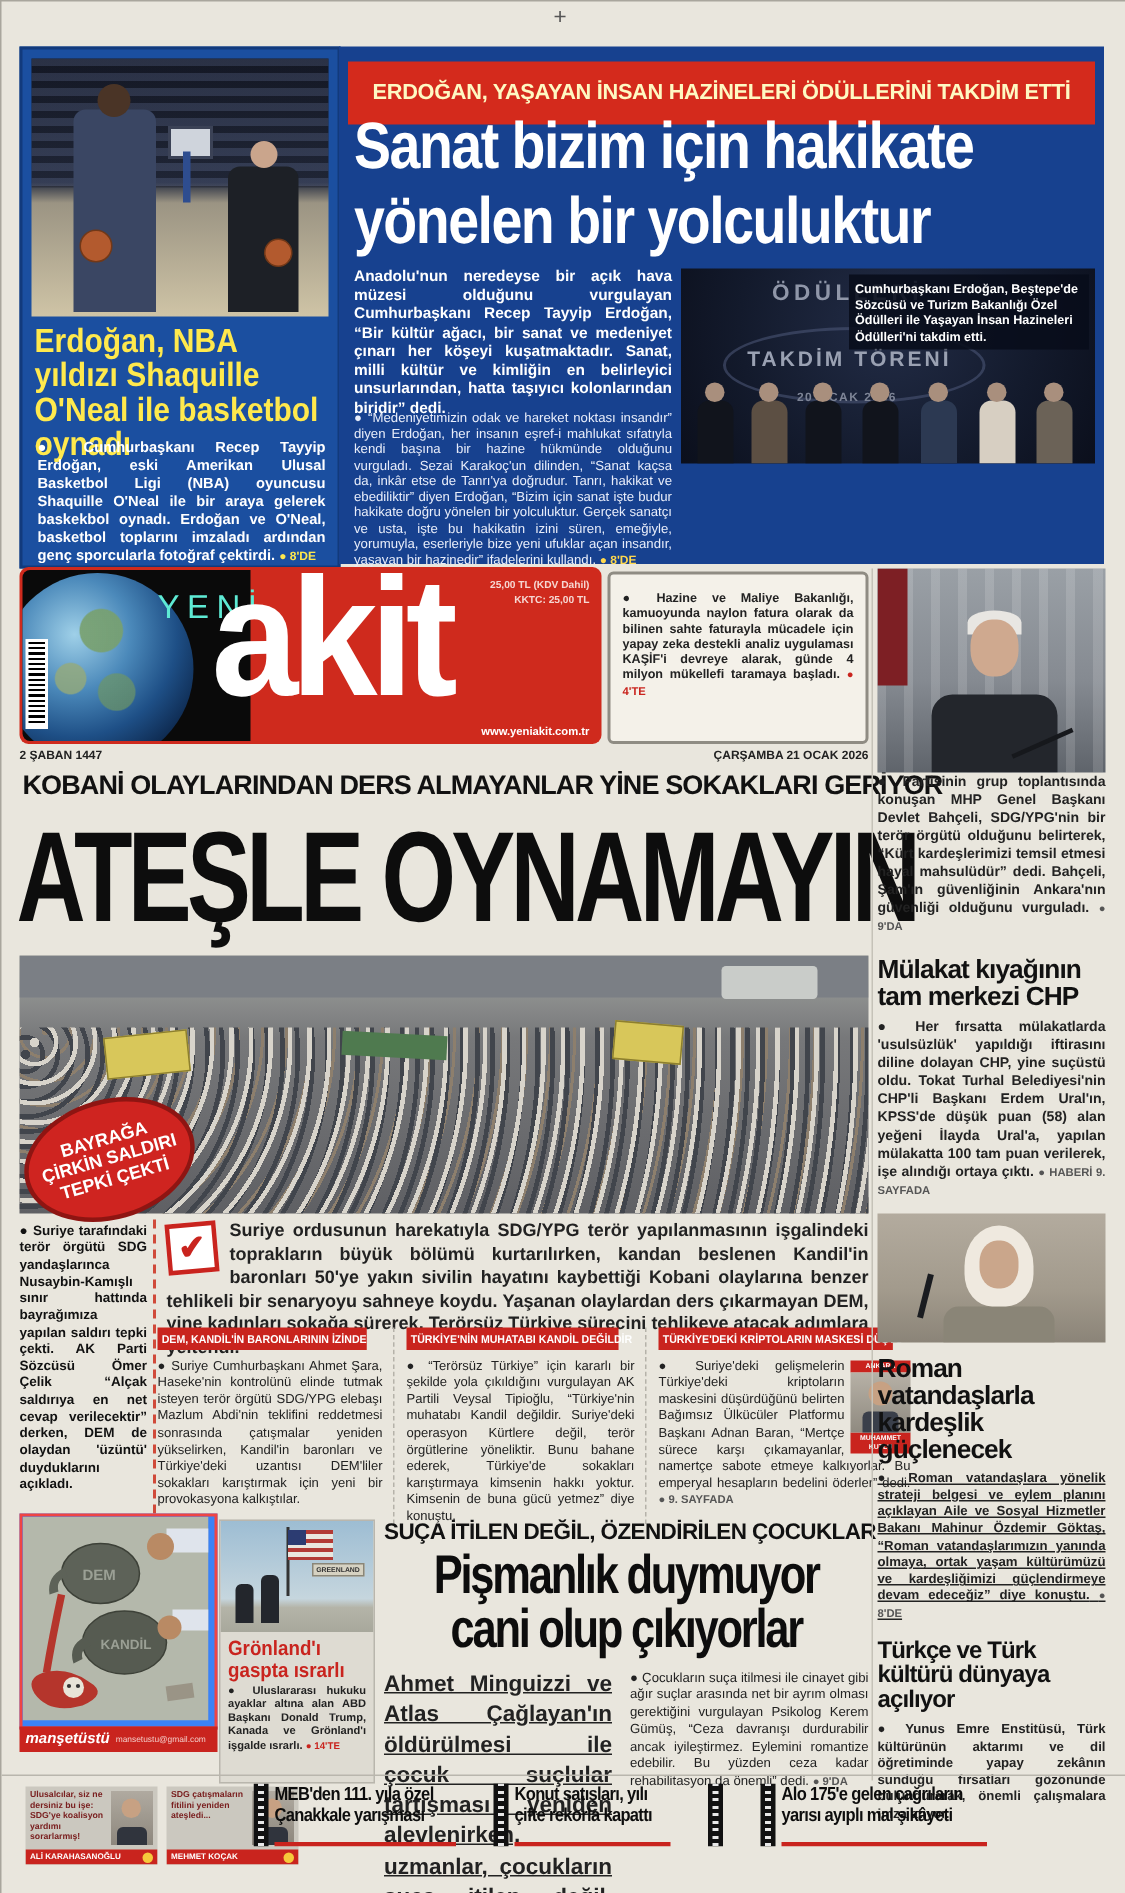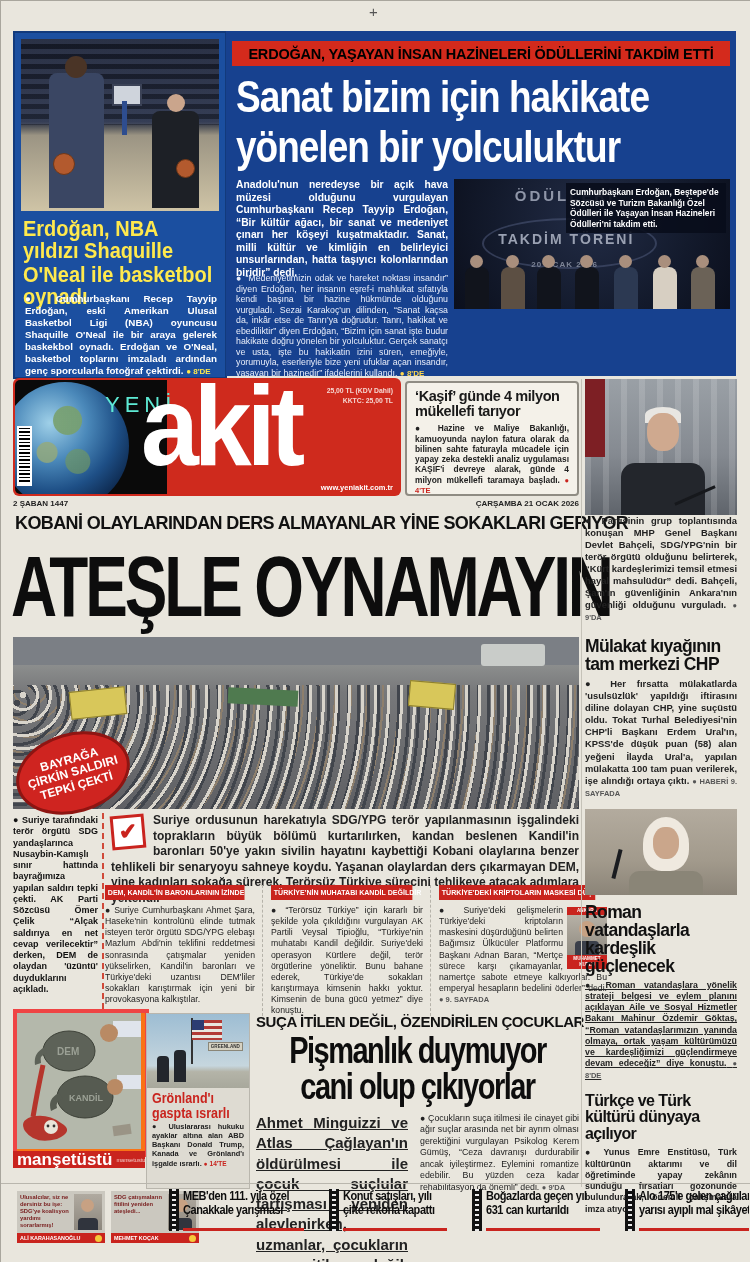--- a/index.html
+++ b/index.html
@@ -20,22 +20,22 @@
   .fig{position:absolute;border-radius:8px 8px 0 0;}
   .head{position:absolute;border-radius:50%;}
   .ball{position:absolute;border-radius:50%;background:#b35a2e;border:1px solid #713818;}
   .nba-headline{position:absolute;left:8px;top:184px;width:194px;color:#ffe94d;
      font-weight:bold;font-size:20px;line-height:1.02;transform:scaleY(1.12);transform-origin:left top;}
   .nba-body{position:absolute;left:10px;top:260px;width:192px;color:#fff;
      font-weight:bold;font-size:9.8px;line-height:1.22;}
   .nba-ref{color:#ffe94d;font-size:8px;}
   
   .award-panel{left:225px;top:30px;width:510px;height:345px;background:#17418f;}
-  .award-kicker{position:absolute;left:6px;top:10px;right:6px;height:25px;background:#d42a1c;
-     color:#000000;font-weight:bold;font-size:14.5px;display:flex;align-items:center;justify-content:center;
+  .award-kicker{position:absolute;left:6px;top:10px;right:6px;height:42px;background:#d42a1c;
+     color:#fef9c3;font-weight:bold;font-size:14.5px;display:flex;align-items:center;justify-content:center;
      letter-spacing:-0.2px;}
   .award-h{position:absolute;left:10px;color:#fff;font-weight:bold;font-size:37px;letter-spacing:-1px;
      transform:scaleY(1.18);transform-origin:left top;white-space:nowrap;}
   .award-lead{position:absolute;left:10px;top:148px;width:212px;color:#fff;font-weight:bold;
      font-size:10.3px;line-height:1.22;}
   .award-body{position:absolute;left:10px;top:242px;width:212px;color:#e8edfa;
      font-size:8.8px;line-height:1.2;}
   .award-ref{color:#ffd84d;font-size:8px;font-weight:bold;}
   .photo-award{position:absolute;left:228px;top:148px;width:276px;height:130px;overflow:hidden;
      background:radial-gradient(circle at 50% 30%,#222c46 0%,#131a2c 60%,#0b0f1c 100%);}
@@ -105,24 +105,24 @@
   .col-h{background:#c9241e;color:#fff;font-weight:bold;font-size:7.6px;padding:3px 3px;
      white-space:nowrap;transform:scaleX(0.93);transform-origin:left;}
   .col-b{margin-top:5px;font-size:8.7px;line-height:1.28;color:#222;}
   .col1{width:150px;}.col2{width:152px;}.col3{width:168px;}
   .mini-photo{float:right;width:40px;margin:2px 0 2px 4px;}
   .mini-tag{background:#c9241e;color:#fff;font-weight:bold;font-size:4.6px;text-align:center;padding:1px 0;}
   .mini-img{height:40px;background:linear-gradient(180deg,#b7b1a6,#8f8a80);position:relative;}
   .mini-img .head{width:16px;height:16px;left:12px;top:6px;background:#c7a183;}
   .mini-img .torso{position:absolute;left:8px;bottom:0;width:24px;height:14px;background:#3a3f4a;border-radius:4px 4px 0 0;}
   
-  .cartoon{left:12px;top:1008px;width:128px;height:140px;border:4px solid #ef4444;background:#f97316;overflow:hidden;}
+  .cartoon{left:12px;top:1008px;width:128px;height:140px;border:2px solid #ef4444;background:#3b82f6;overflow:hidden;}
   .manset{left:12px;top:1150px;width:132px;height:17px;background:#c9241e;color:#fff;display:flex;
      align-items:center;gap:4px;padding:0 4px;box-sizing:border-box;}
-  .manset .lbl{font-weight:bold;font-size:17px;}
+  .manset .lbl{font-weight:bold;font-style:italic;font-size:10px;}
   .manset .eml{font-size:5.6px;color:#f2c9c5;}
   
   .gron{left:145px;top:1012px;width:102px;height:174px;background:#dedbd2;border:1px solid #b9b6ad;overflow:hidden;}
   .photo-trump{position:relative;width:100%;height:74px;background:linear-gradient(180deg,#9dbdd3 0%,#c6d6de 70%,#b4b4a8 78%,#a8a89c 100%);overflow:hidden;}
   .flag{position:absolute;left:44%;top:8%;width:30px;height:20px;
      background:repeating-linear-gradient(180deg,#b23a36 0 3px,#e9e6df 3px 6px);}
   .flag-canton{position:absolute;left:44%;top:8%;width:12px;height:10px;background:#2c3c72;}
   .pole{position:absolute;left:43%;top:6%;width:2px;height:46px;background:#333;}
   .tfig{position:absolute;bottom:6px;width:12px;height:26px;background:#23262c;border-radius:4px 4px 0 0;}
   .gsign{position:absolute;right:6%;top:38%;background:#d6d2c2;color:#333;font-size:4.6px;font-weight:bold;
@@ -262,21 +262,20 @@
         <div class="barcode-lines"></div>
       </div>
     <div class="site">www.yeniakit.com.tr</div>
   </div>
   <div class="abs date-row">
     <span>2 ŞABAN 1447</span>
     <span>ÇARŞAMBA 21 OCAK 2026</span>
   </div>
 
   <div class="abs kasif">
-    <h3>‘Kaşif’ günde 4 milyon mükellefi tarıyor</h3>
     <p class="just">
       <span>● Hazine ve Maliye Bakanlığı, kamuoyunda naylon fatura olarak da bilinen sahte faturayla mücadele için yapay zeka destekli analiz uygulaması KAŞİF'i devreye alarak, günde 4 milyon mükellefi taramaya başladı.</span>
       <span class="red" style="font-size:7.5px;">● 4'TE</span>
     </p>
   </div>
 
   <div class="abs main-kicker">KOBANİ OLAYLARINDAN DERS ALMAYANLAR YİNE SOKAKLARI GERİYOR</div>
   <div class="abs main-headline">ATEŞLE OYNAMAYIN</div>
 
   <div class="abs photo-crowd">
@@ -458,24 +457,20 @@
     </div>
     <div class="titem">
       <div class="vtab"></div>
       <div class="ttext">
         <span>Konut satışları, yılı</span>
         <span>çifte rekorla kapattı</span>
       </div>
     </div>
     <div class="titem">
       <div class="vtab"></div>
-      <div class="ttext">
-        <span>Boğazlarda geçen yıl</span>
-        <span>631 can kurtarıldı</span>
-      </div>
     </div>
     <div class="titem">
       <div class="vtab"></div>
       <div class="ttext">
         <span>Alo 175'e gelen çağrıların</span>
         <span>yarısı ayıplı mal şikâyeti</span>
       </div>
     </div>
   </div>
 

